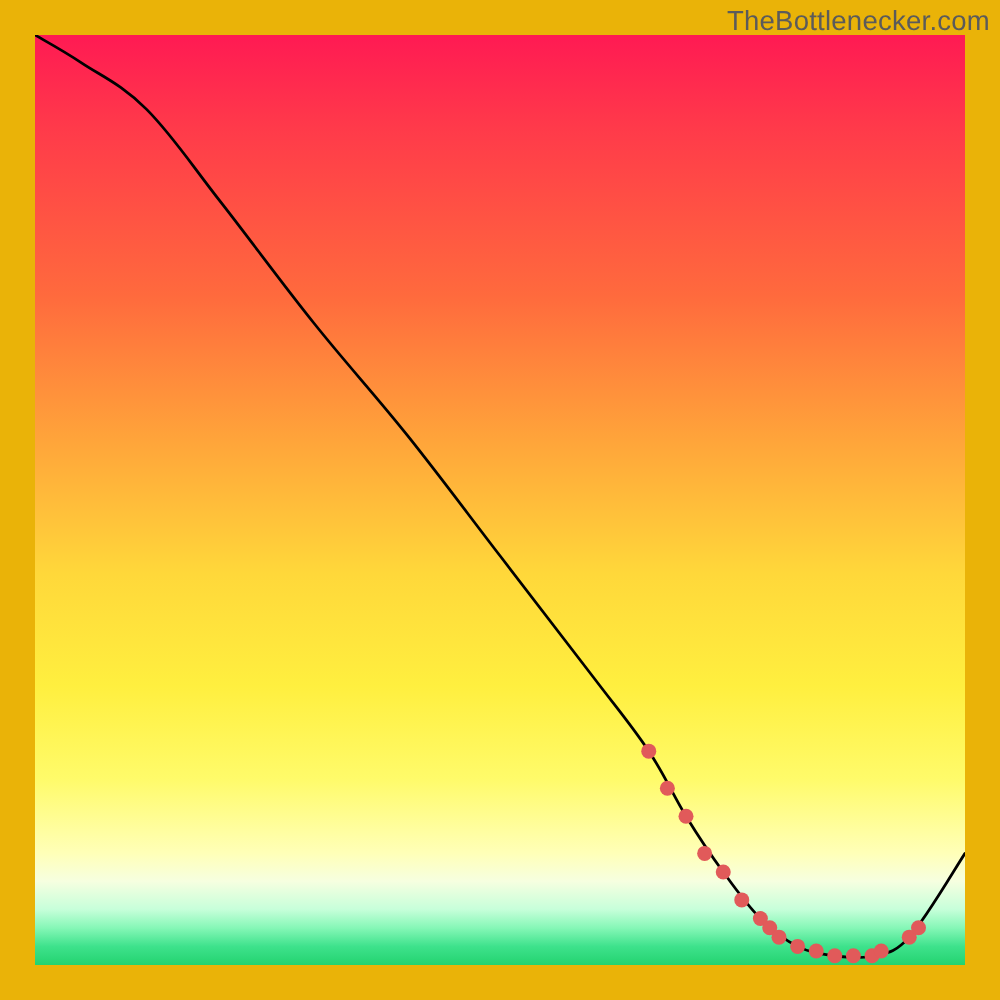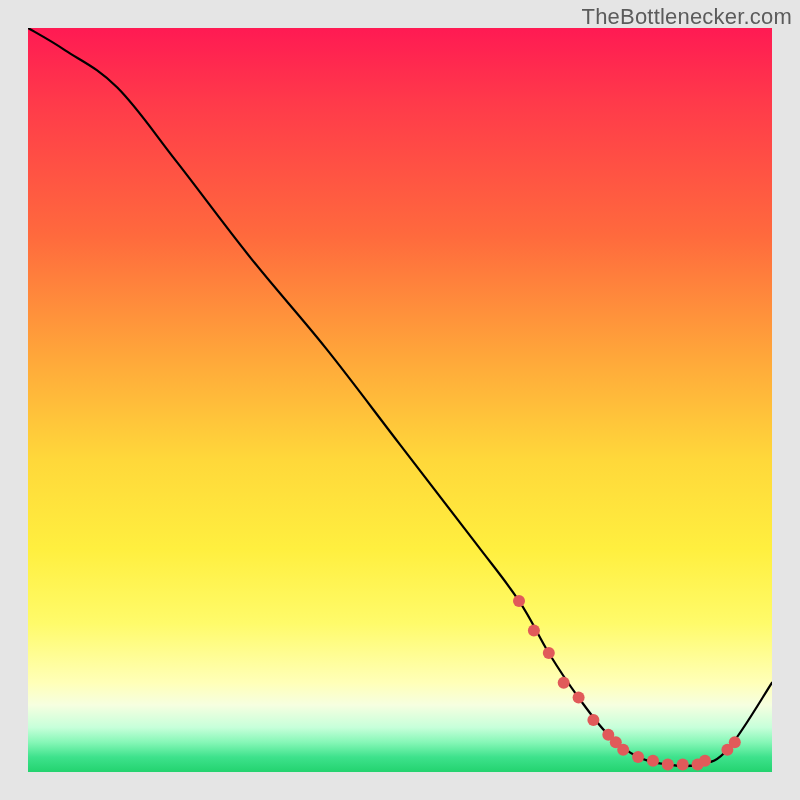--- a/index.html
+++ b/index.html
@@ -8,21 +8,21 @@
     width: 800px;
     height: 800px;
     background: #000;
     overflow: hidden;
     font-family: Arial, Helvetica, sans-serif;
   }
   .frame {
     position: relative;
     width: 800px;
     height: 800px;
-    background: #e5e5e5;
+    background: #eab308;
   }
   .watermark {
     position: absolute;
     top: 4px;
     right: 8px;
     color: #5b5b5b;
     font-size: 22px;
     font-weight: 500;
     letter-spacing: 0.2px;
     z-index: 10;

